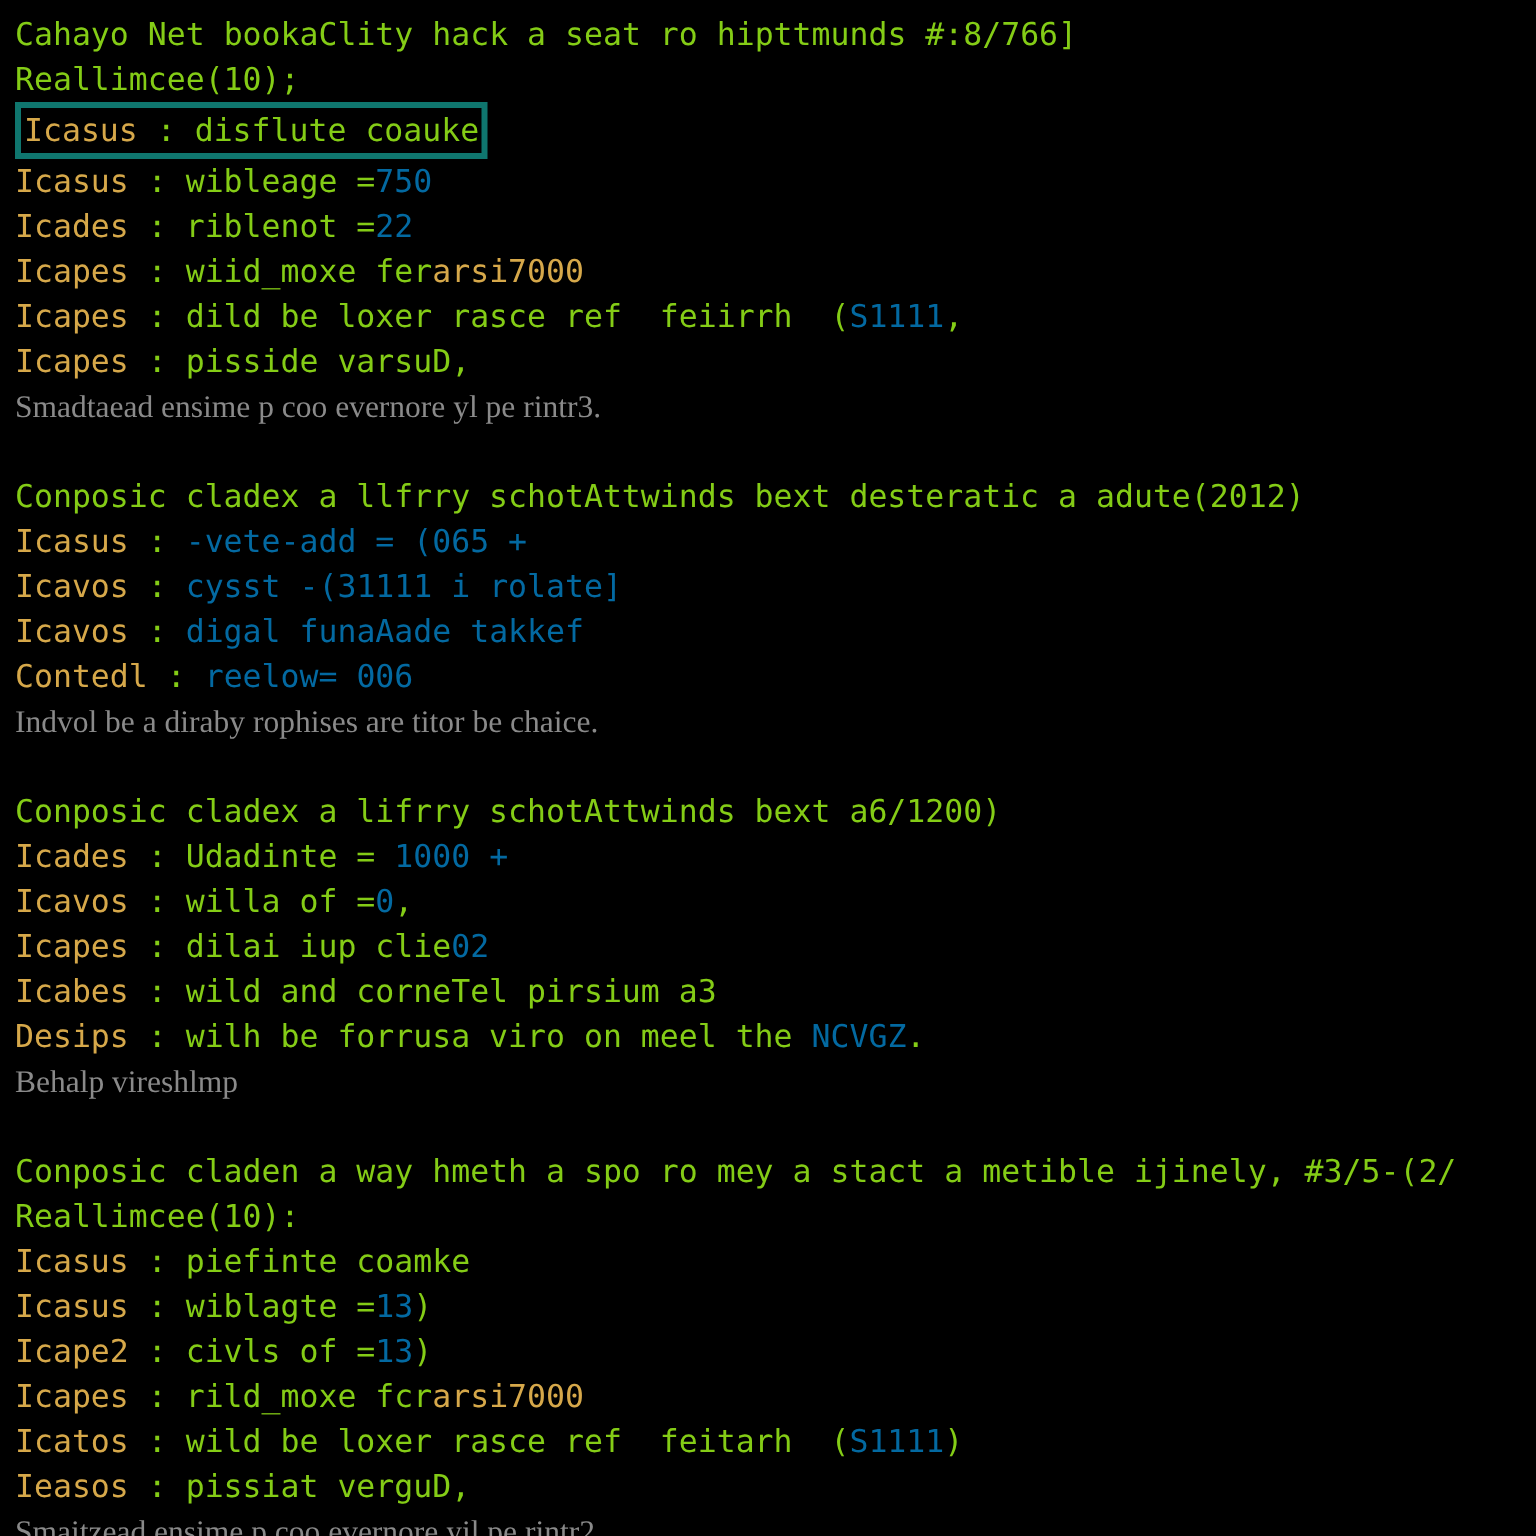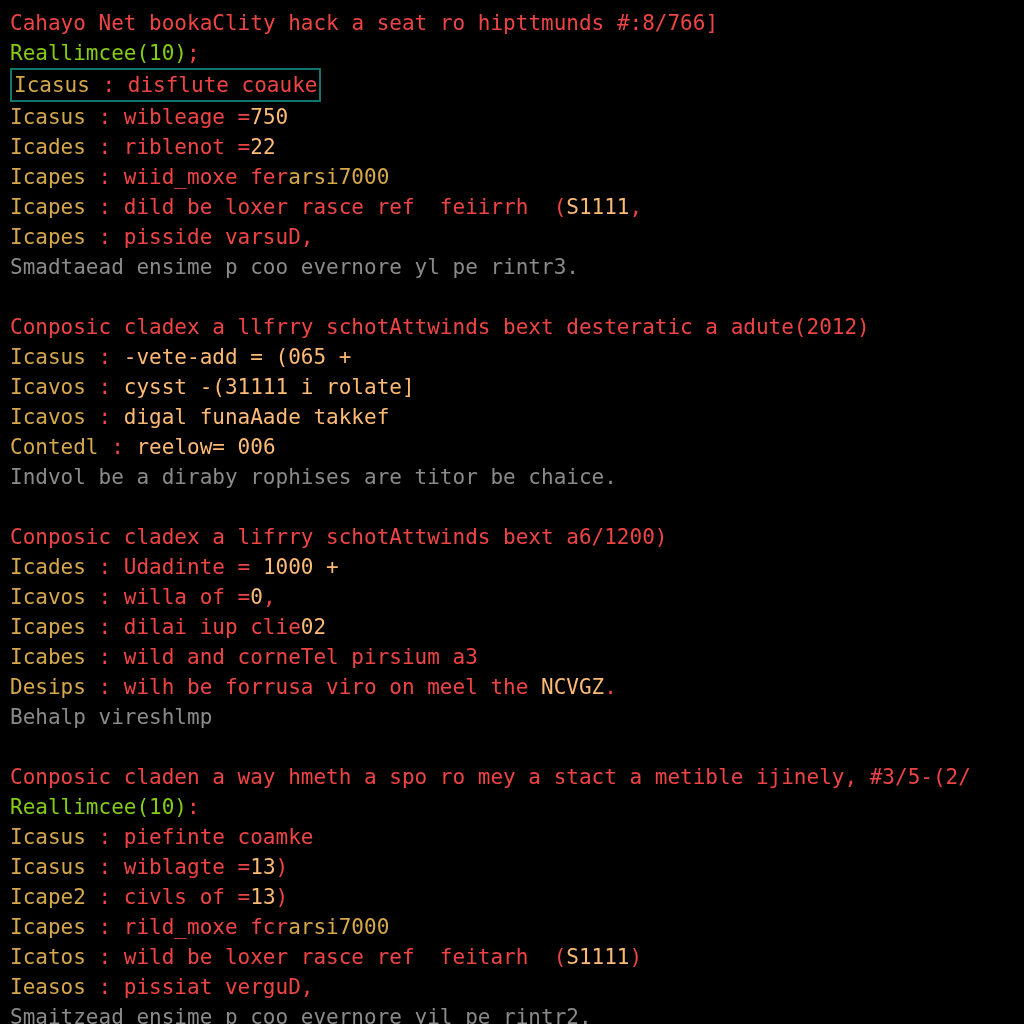--- a/index.html
+++ b/index.html
@@ -14,27 +14,27 @@
     overflow: hidden;
   }
   .terminal {
     padding: 8px 10px;
     white-space: pre;
     color: #d8d8d8;
   }
   .line {
     display: block;
   }
-  .c-white  { color: #ef4444; margin-top: 12px; }
+  .c-white  { color: #84cc16; margin-top: 12px; }
   .c-blue   { color: #84cc16; }
   .c-orange { color: #d6a84a; }
-  .c-green  { color: #fdba74; margin-top: 32px; }
-  .c-gray   { color: #8a8a8a; }
+  .c-green  { color: #0369a1; margin-top: 32px; }
+  .c-gray   { color: #8a8a8a; font-family: Liberation Serif, serif; }
   .hl-box {
-    border: 2px solid #0f766e;
+    border: 4px solid #0f766e;
     padding: 0 2px;
     display: inline-block;
   }
 </style>
 </head>
 <body>
 
 <div class="terminal" id="term"><div class="line"><span><span class="c-white">Cahayo </span><span class="c-white">Net bookaClity hack a seat ro hipttmunds #:8/766]</span></span></div><div class="line"><span><span class="c-blue">Reallimcee(10)</span><span class="c-white">;</span></span></div><div class="line"><span class="hl-box"><span class="c-orange">Icasus</span><span class="c-white"> : </span><span class="c-white">disflute coauke</span></span></div><div class="line"><span><span class="c-orange">Icasus</span><span class="c-white"> : wibleage =</span><span class="c-green">750</span></span></div><div class="line"><span><span class="c-orange">Icades</span><span class="c-white"> : riblenot =</span><span class="c-green">22</span></span></div><div class="line"><span><span class="c-orange">Icapes</span><span class="c-white"> : wiid_moxe fer</span><span class="c-orange">arsi7000</span></span></div><div class="line"><span><span class="c-orange">Icapes</span><span class="c-white"> : dild be loxer rasce ref  feiirrh  (</span><span class="c-green">S1111</span><span class="c-white">,</span></span></div><div class="line"><span><span class="c-orange">Icapes</span><span class="c-white"> : pisside varsuD,</span></span></div><div class="line"><span><span class="c-gray">Smadtaead ensime p coo evernore yl pe rintr3.</span></span></div><div class="line"><span><span class="c-white"> </span></span></div><div class="line"><span><span class="c-white">Conposic cladex a llfrry schotAttwinds bext desteratic a adute(2012)</span></span></div><div class="line"><span><span class="c-orange">Icasus</span><span class="c-white"> : </span><span class="c-green">-vete-add = (065 +</span></span></div><div class="line"><span><span class="c-orange">Icavos</span><span class="c-white"> : </span><span class="c-green">cysst -(31111 i rolate]</span></span></div><div class="line"><span><span class="c-orange">Icavos</span><span class="c-white"> : </span><span class="c-green">digal funaAade takkef</span></span></div><div class="line"><span><span class="c-orange">Contedl</span><span class="c-white"> : </span><span class="c-green">reelow= 006</span></span></div><div class="line"><span><span class="c-gray">Indvol be a diraby rophises are titor be chaice.</span></span></div><div class="line"><span><span class="c-white"> </span></span></div><div class="line"><span><span class="c-white">Conposic cladex a lifrry schotAttwinds bext a6/1200)</span></span></div><div class="line"><span><span class="c-orange">Icades</span><span class="c-white"> : Udadinte = </span><span class="c-green">1000 +</span></span></div><div class="line"><span><span class="c-orange">Icavos</span><span class="c-white"> : willa of =</span><span class="c-green">0</span><span class="c-white">,</span></span></div><div class="line"><span><span class="c-orange">Icapes</span><span class="c-white"> : dilai iup clie</span><span class="c-green">02</span></span></div><div class="line"><span><span class="c-orange">Icabes</span><span class="c-white"> : wild and corneTel pirsium a3</span></span></div><div class="line"><span><span class="c-orange">Desips</span><span class="c-white"> : wilh be forrusa viro on meel the </span><span class="c-green">NCVGZ</span><span class="c-white">.</span></span></div><div class="line"><span><span class="c-gray">Behalp vireshlmp</span></span></div><div class="line"><span><span class="c-white"> </span></span></div><div class="line"><span><span class="c-white">Conposic claden a way hmeth a spo ro mey a stact a metible ijinely, #3/5-(2/</span></span></div><div class="line"><span><span class="c-blue">Reallimcee(10)</span><span class="c-white">:</span></span></div><div class="line"><span><span class="c-orange">Icasus</span><span class="c-white"> : piefinte coamke</span></span></div><div class="line"><span><span class="c-orange">Icasus</span><span class="c-white"> : wiblagte =</span><span class="c-green">13</span><span class="c-white">)</span></span></div><div class="line"><span><span class="c-orange">Icape2</span><span class="c-white"> : civls of =</span><span class="c-green">13</span><span class="c-white">)</span></span></div><div class="line"><span><span class="c-orange">Icapes</span><span class="c-white"> : rild_moxe fcr</span><span class="c-orange">arsi7000</span></span></div><div class="line"><span><span class="c-orange">Icatos</span><span class="c-white"> : wild be loxer rasce ref  feitarh  (</span><span class="c-green">S1111</span><span class="c-white">)</span></span></div><div class="line"><span><span class="c-orange">Ieasos</span><span class="c-white"> : pissiat verguD,</span></span></div><div class="line"><span><span class="c-gray">Smaitzead ensime p coo evernore yil pe rintr2.</span></span></div></div>
 
 </body></html>

